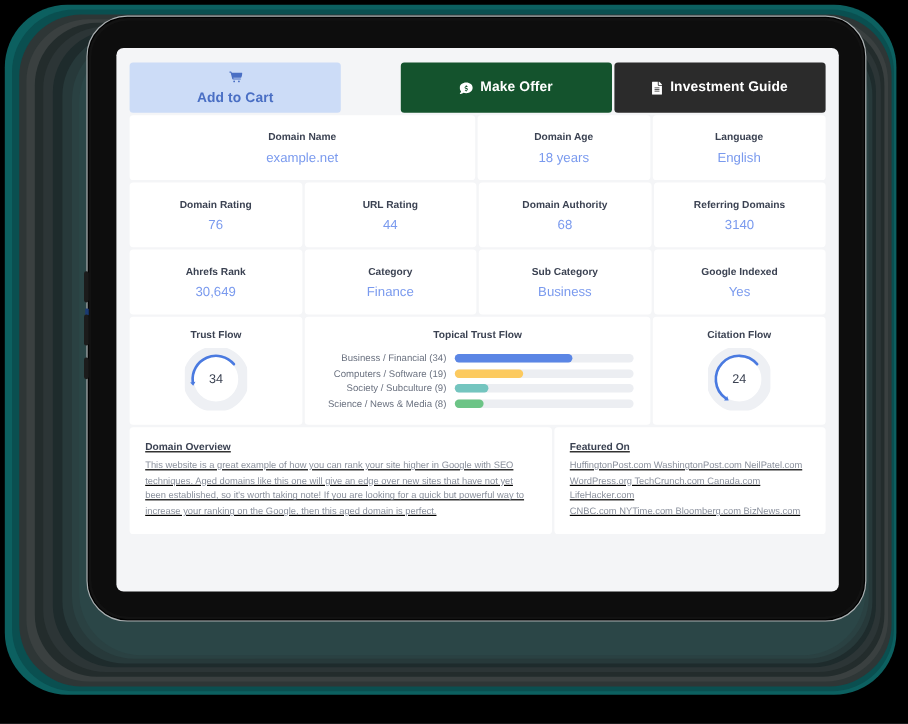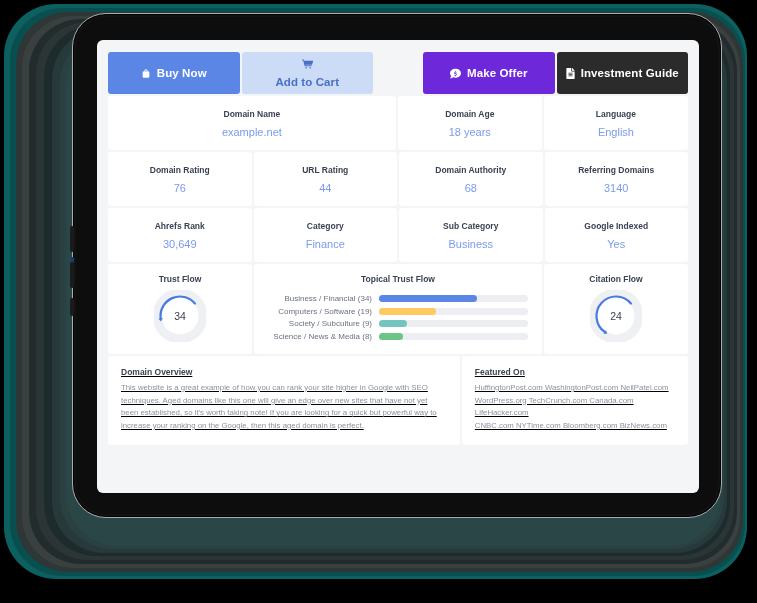--- a/index.html
+++ b/index.html
@@ -72,21 +72,21 @@
     gap: 6px;
     font-size: 11.5px; font-weight: bold;
     letter-spacing: .1px;
     border-radius: 3px;
     cursor: pointer;
     user-select: none;
   }
   .btn .ic { display:flex; align-items:center; }
   .btn.buy   { background:#5b86e5; color:#fff; }
   .btn.cart  { background:#ccdcf7; color:#4a6fc4;flex-direction:column; }
-  .btn.offer { background:#6d28d9; color:#ffffff;margin-left:48px; }
+  .btn.offer { background:#14532d; color:#ffffff;margin-left:48px; }
   .btn.guide { background:#2b2b2b; color:#ffffff; }
 
   
   .grid { display: grid; gap: 2px; margin-top: 2px; }
   .grid.r1 { grid-template-columns: 1.996fr 1fr 1fr; }
   .grid.r2, .grid.r3 { grid-template-columns: 1fr 1fr 1fr 1fr; }
   .card {
     background: #fff;
     border-radius: 3px;
     height: 54px;
@@ -145,28 +145,20 @@
     <div class="side-btn b1"></div>
     <div class="side-dot"></div>
     <div class="side-btn b2"></div>
     <div class="side-btn b3"></div>
 
     <div id="screen">
       <div id="page">
 
         <div class="actions">
 
-          <div class="btn buy">
-            <span class="ic">
-              <svg width="10" height="11" viewBox="0 0 24 24" fill="currentColor">
-                <path d="M19 7h-3V6a4 4 0 0 0-8 0v1H5a1 1 0 0 0-1 1v12a2 2 0 0 0 2 2h12a2 2 0 0 0 2-2V8a1 1 0 0 0-1-1zm-9-1a2 2 0 0 1 4 0v1h-4z"></path>
-              </svg>
-            </span>
-            <span>Buy Now</span>
-          </div>
 
           <div class="btn cart">
             <span class="ic">
               <svg width="11" height="11" viewBox="0 0 576 512" fill="currentColor">
                 <path d="M0 24C0 10.7 10.7 0 24 0H69.5c16.5 0 31 10.9 35.6 26.7l8.2 28.3H560c14.2 0 24.5 13.5 20.8 27.2l-43.5 160C532.9 259 518 270 501 270H180.4l5.8 30H488c13.3 0 24 10.7 24 24s-10.7 24-24 24H166.3c-16.9 0-31.5-11.9-34.8-28.5L63.6 48H24C10.7 48 0 37.3 0 24zM176 432a40 40 0 1 1 80 0 40 40 0 1 1-80 0zm208 0a40 40 0 1 1 80 0 40 40 0 1 1-80 0z"></path>
               </svg>
             </span>
             <span>Add to Cart</span>
           </div>
 

